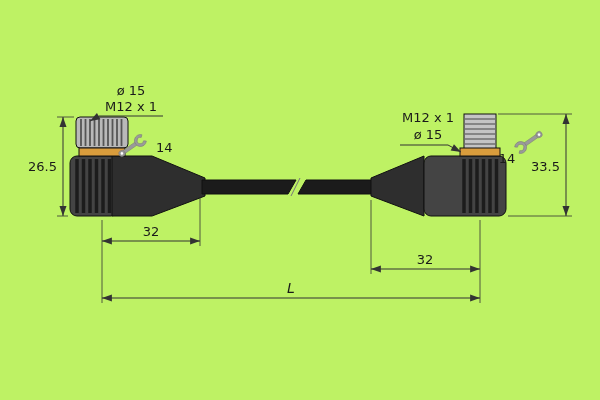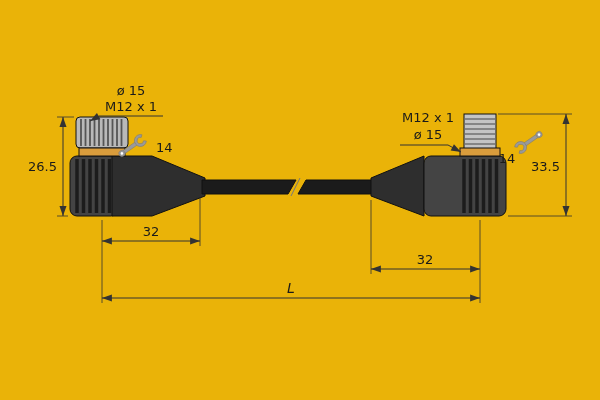--- a/index.html
+++ b/index.html
@@ -1,20 +1,20 @@
 <!DOCTYPE html>
 <html><head>
 <meta charset="utf-8">
 <style>
   html, body { margin: 0; padding: 0; background: #fff; }
   #stage {
     position: relative;
     width: 600px;
     height: 400px;
-    background: #eab308;
+    background: #bef264;
     overflow: hidden;
     font-family: "DejaVu Sans", "Liberation Sans", sans-serif;
   }
   svg { position: absolute; left: 0; top: 0; }
   text {
     font-family: "DejaVu Sans", "Liberation Sans", sans-serif;
     font-size: 13px;
     fill: #1a1a1a;
   }
   .dim  { stroke: #333333; stroke-width: 1; fill: none; }

